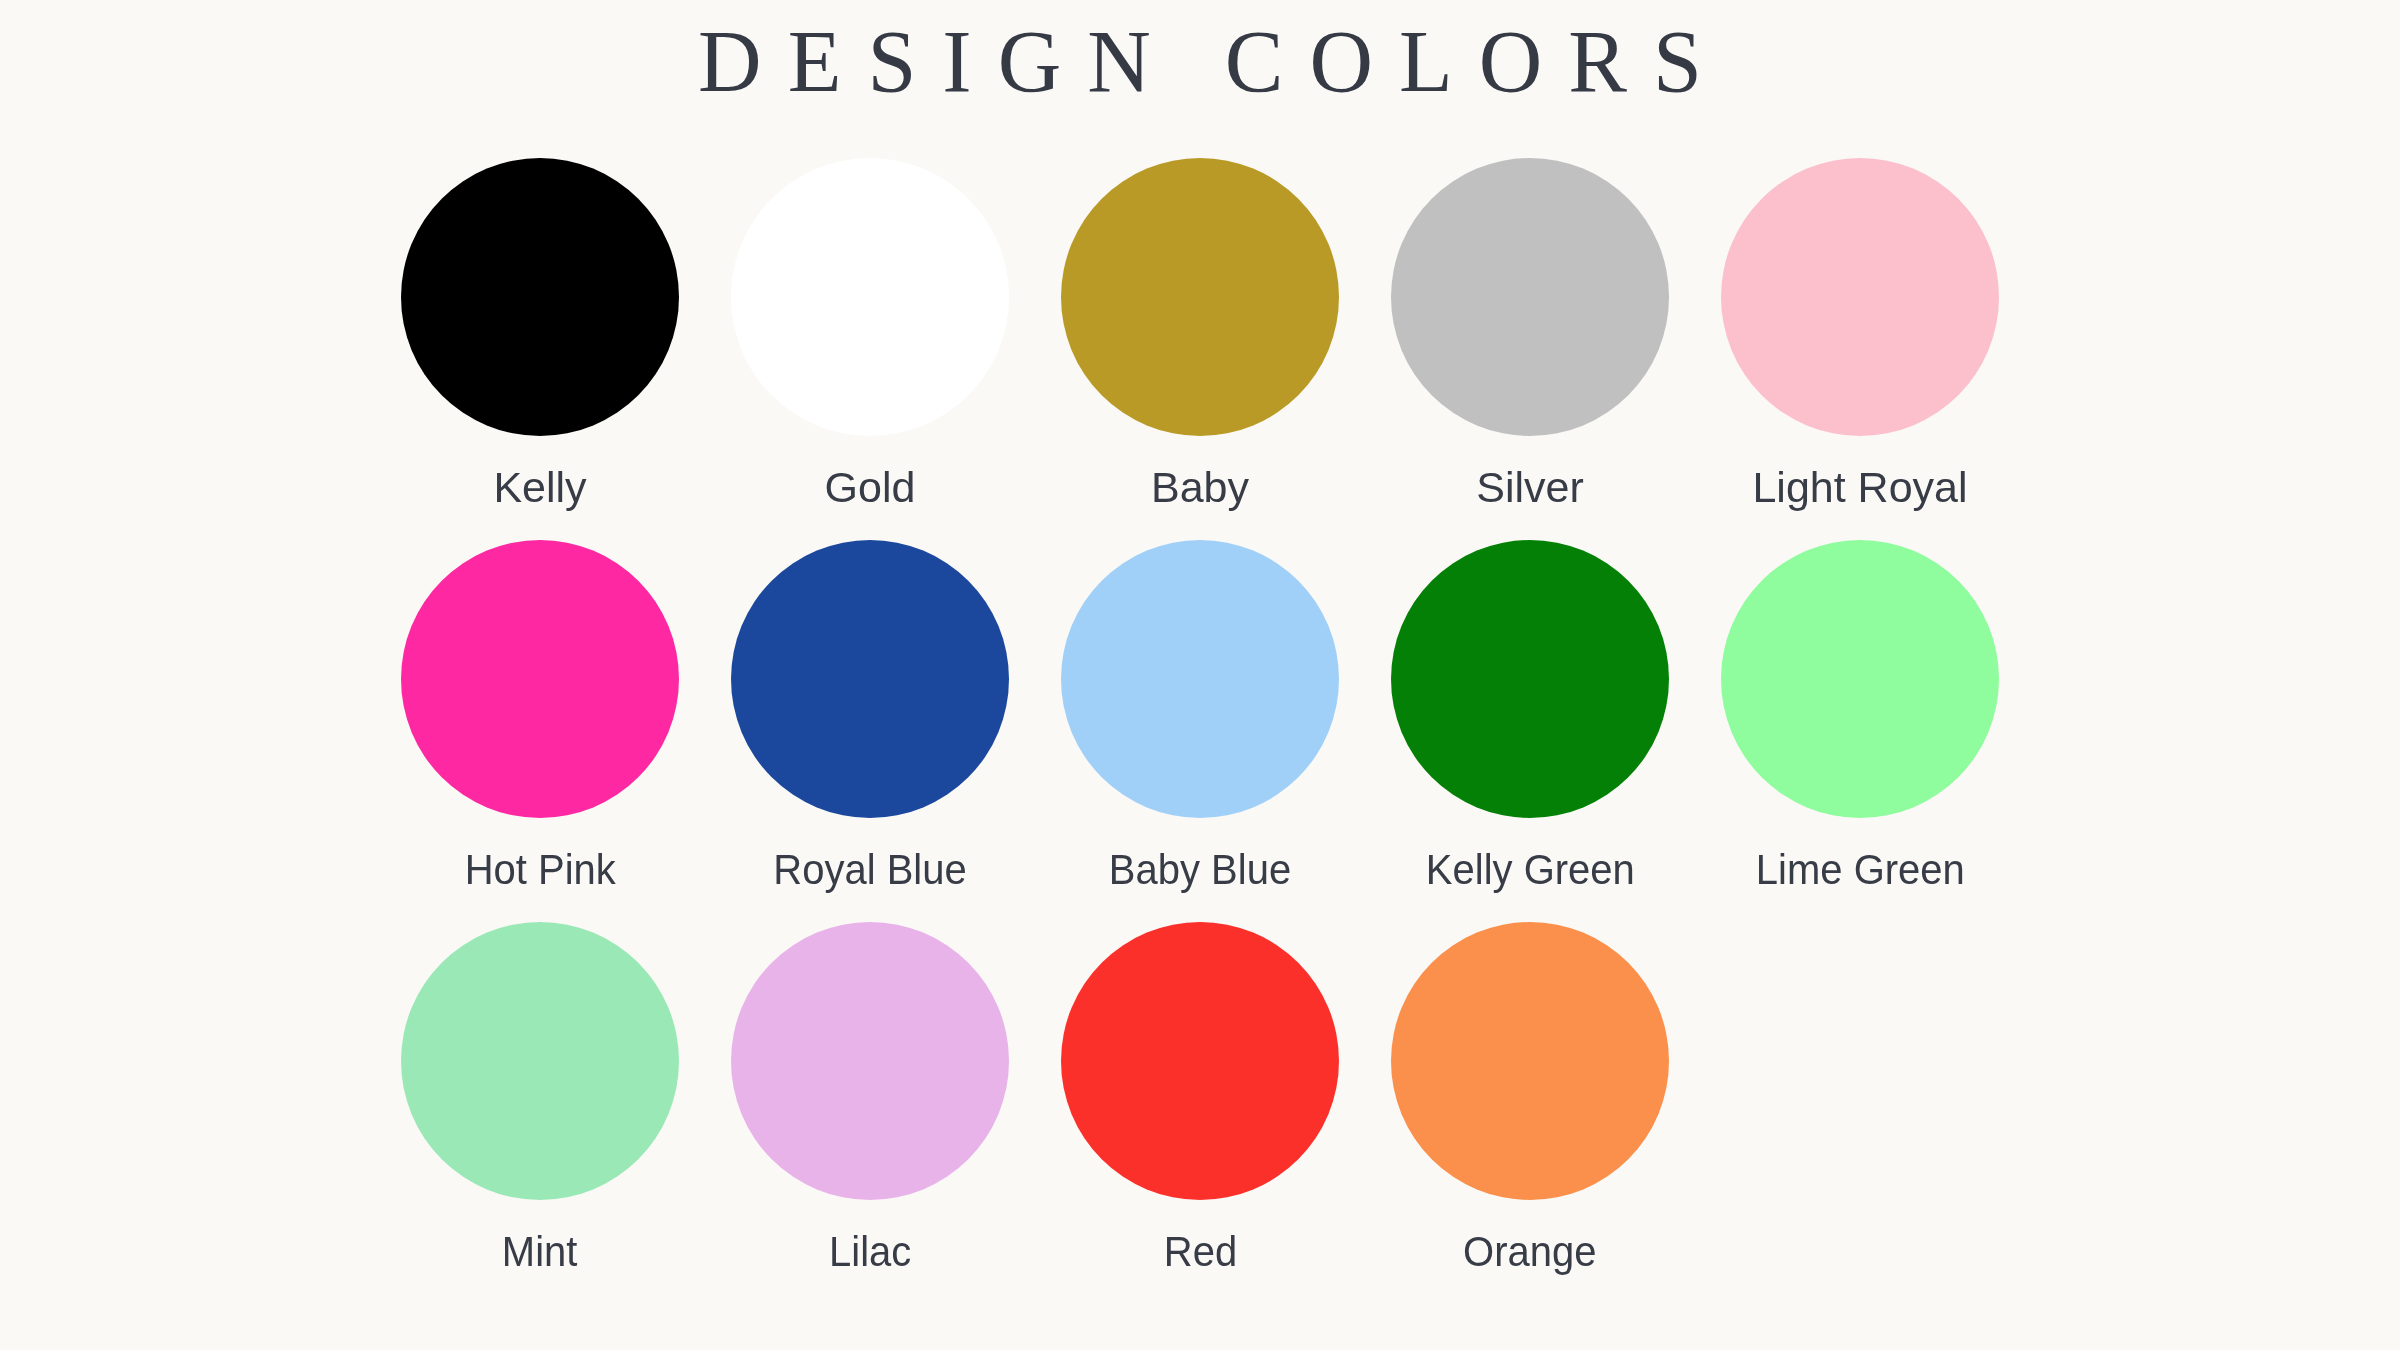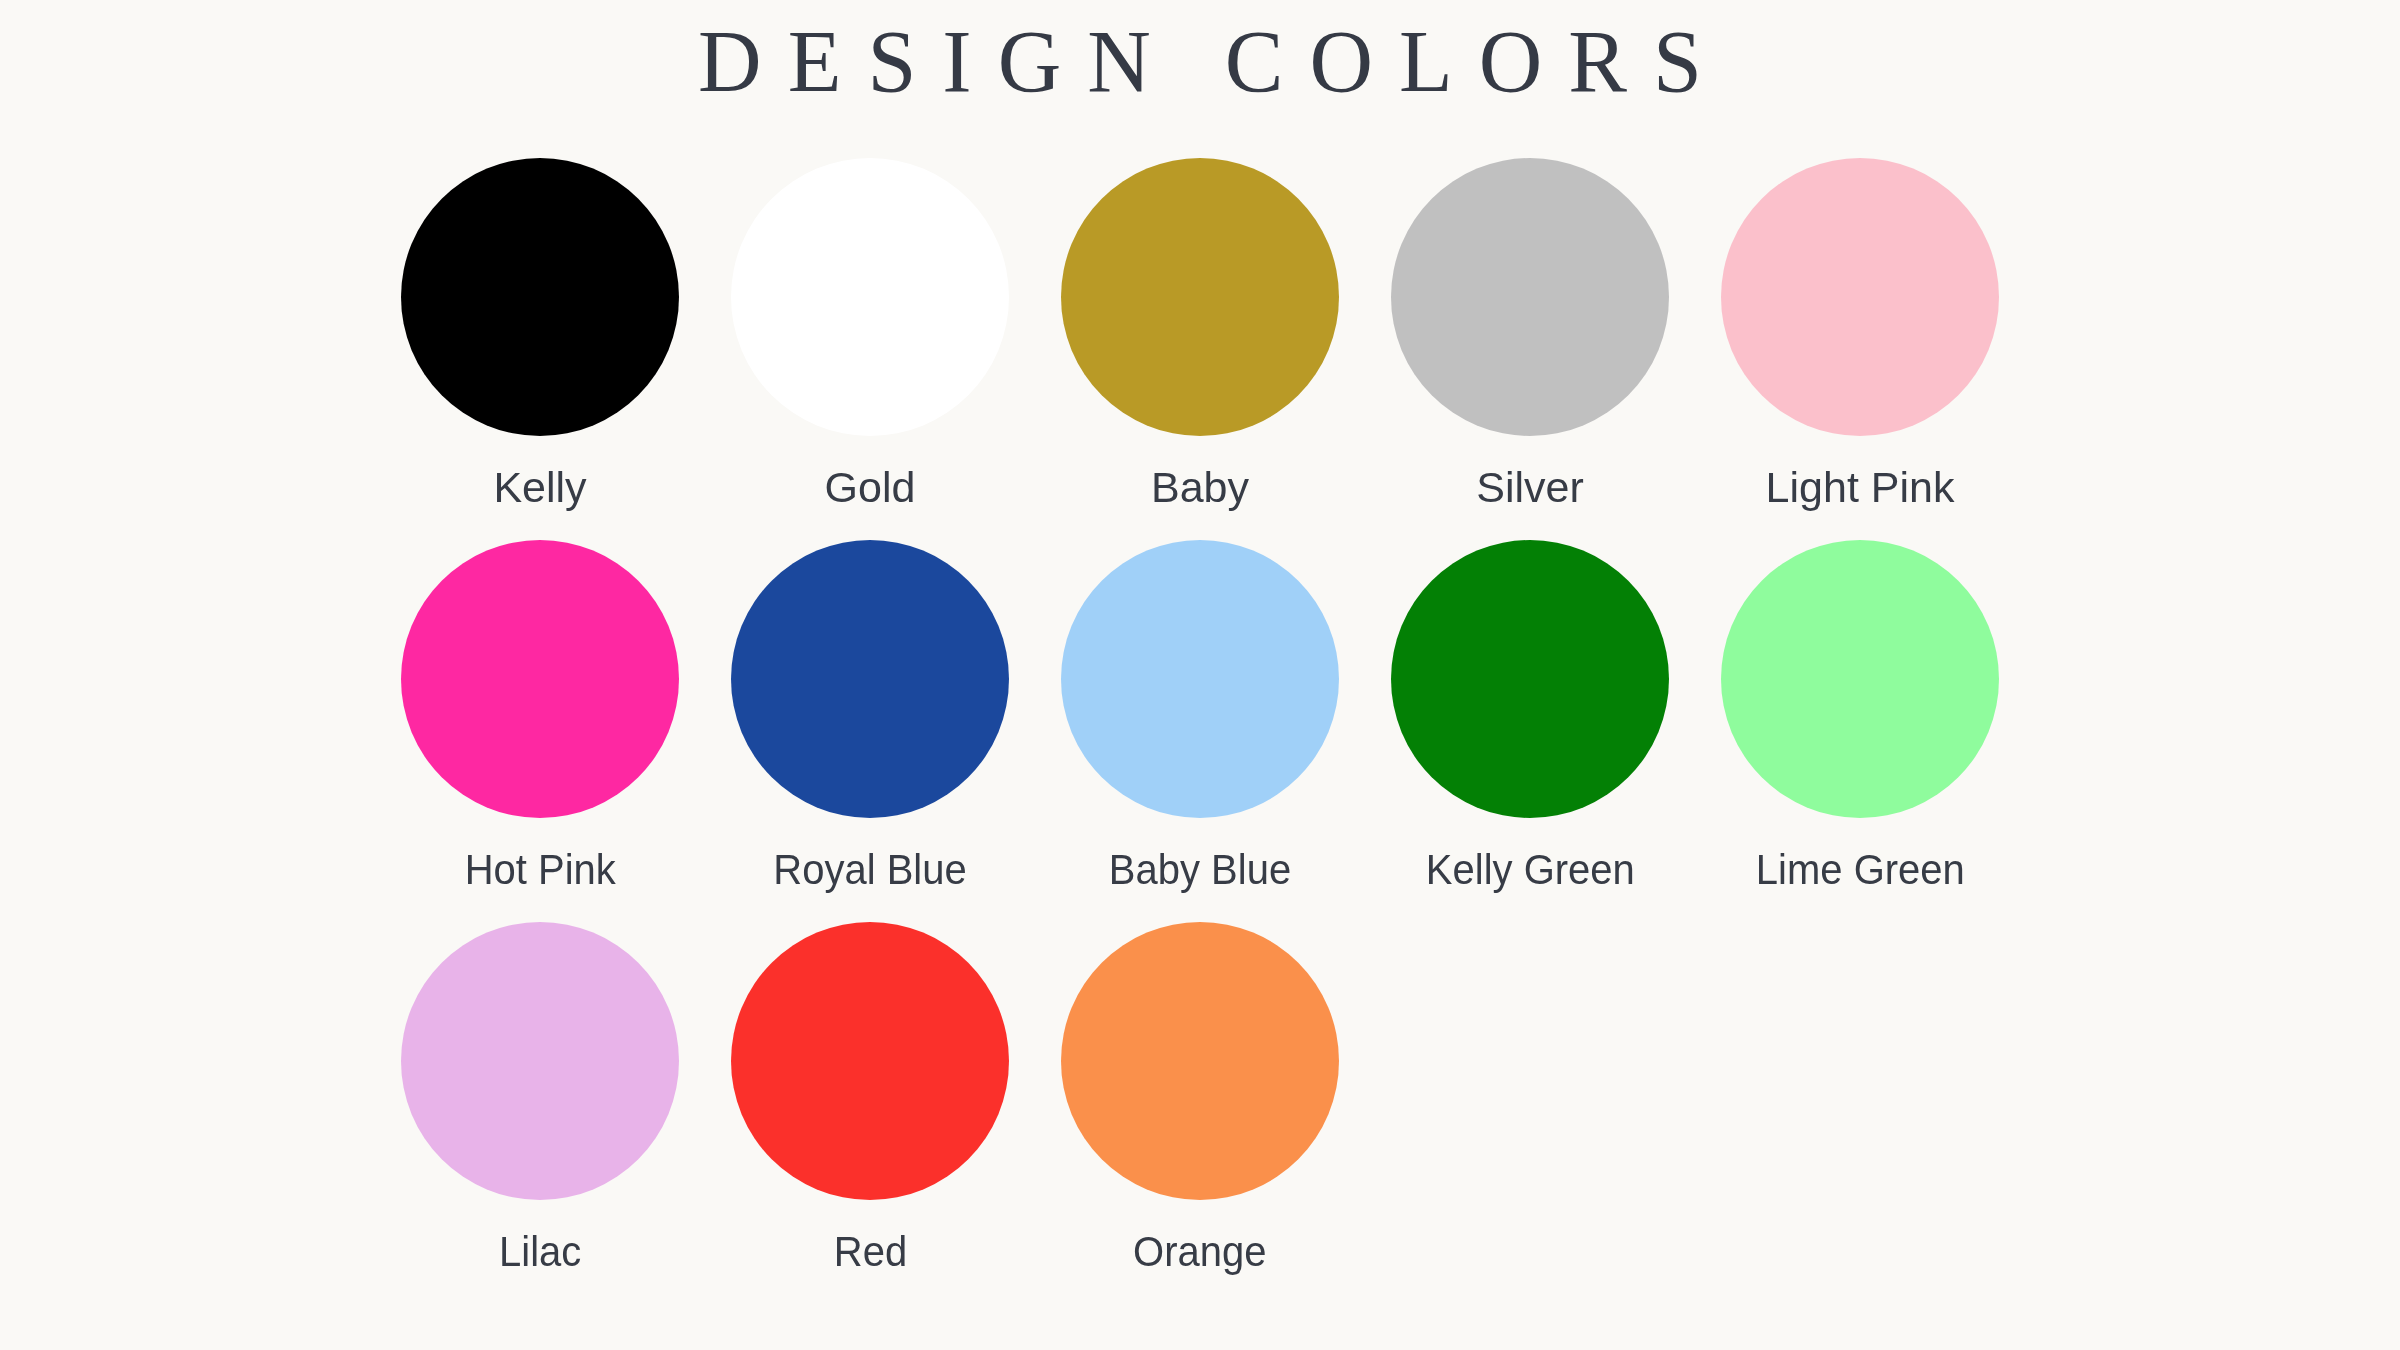--- a/index.html
+++ b/index.html
@@ -94,21 +94,21 @@
       <div class="swatch-cell">
         <div class="swatch-circle" style="background: rgb(185, 154, 38);"></div>
         <div class="swatch-label" style="color: rgb(55, 60, 70);">Baby</div>
       </div>
       <div class="swatch-cell">
         <div class="swatch-circle" style="background: rgb(192, 192, 192);"></div>
         <div class="swatch-label" style="color: rgb(55, 60, 70);">Silver</div>
       </div>
       <div class="swatch-cell">
         <div class="swatch-circle" style="background: rgb(251, 192, 203);"></div>
-        <div class="swatch-label" style="color: rgb(55, 60, 70);">Light Pink</div>
+        <div class="swatch-label" style="color: rgb(55, 60, 70);">Light Royal</div>
       </div>
       <div class="swatch-cell condensed">
         <div class="swatch-circle" style="background: rgb(254, 40, 162);"></div>
         <div class="swatch-label" style="color: rgb(55, 60, 70);">Hot Pink</div>
       </div>
       <div class="swatch-cell condensed">
         <div class="swatch-circle" style="background: rgb(27, 72, 157);"></div>
         <div class="swatch-label" style="color: rgb(55, 60, 70);">Royal Blue</div>
       </div>
       <div class="swatch-cell condensed">
@@ -117,20 +117,24 @@
       </div>
       <div class="swatch-cell condensed">
         <div class="swatch-circle" style="background: rgb(3, 128, 5);"></div>
         <div class="swatch-label" style="color: rgb(55, 60, 70);">Kelly Green</div>
       </div>
       <div class="swatch-cell condensed">
         <div class="swatch-circle" style="background: rgb(143, 252, 157);"></div>
         <div class="swatch-label" style="color: rgb(55, 60, 70);">Lime Green</div>
       </div>
       <div class="swatch-cell condensed">
+        <div class="swatch-circle" style="background: rgb(154, 232, 182);"></div>
+        <div class="swatch-label" style="color: rgb(55, 60, 70);">Mint</div>
+      </div>
+      <div class="swatch-cell condensed">
         <div class="swatch-circle" style="background: rgb(232, 179, 233);"></div>
         <div class="swatch-label" style="color: rgb(55, 60, 70);">Lilac</div>
       </div>
       <div class="swatch-cell condensed">
         <div class="swatch-circle" style="background: rgb(251, 48, 43);"></div>
         <div class="swatch-label" style="color: rgb(55, 60, 70);">Red</div>
       </div>
       <div class="swatch-cell condensed">
         <div class="swatch-circle" style="background: rgb(250, 144, 75);"></div>
         <div class="swatch-label" style="color: rgb(55, 60, 70);">Orange</div>

